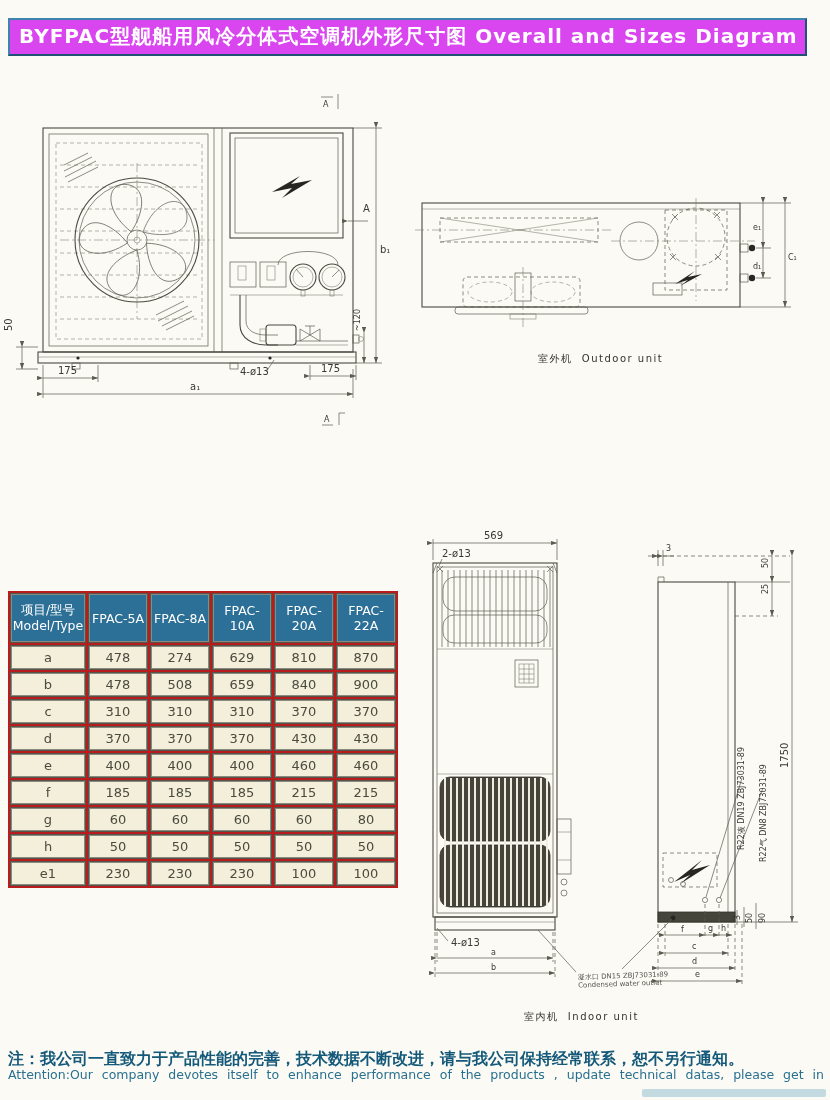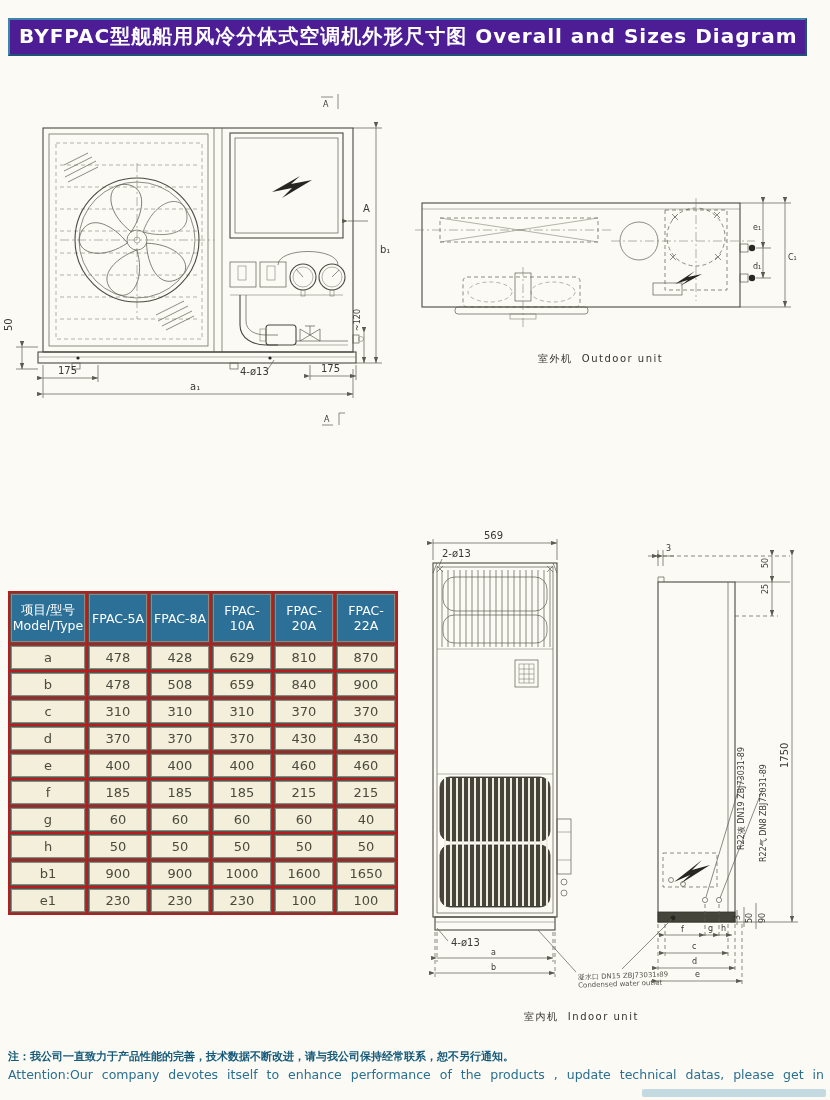--- a/index.html
+++ b/index.html
@@ -1,24 +1,24 @@
 <!DOCTYPE html>
 <html><head>
 <meta charset="utf-8">
 <style>
   html,body{margin:0;padding:0;background:#e8e8e4;}
   .page{position:relative;width:830px;height:1100px;background:#fbfaf4;overflow:hidden;
         font-family:"DejaVu Sans","Liberation Sans",sans-serif;color:#3a3a34;}
-  .titlebar{position:absolute;left:8px;top:18px;width:786px;height:34px;background:#4c1d95;
+  .titlebar{position:absolute;left:8px;top:18px;width:786px;height:34px;background:#d946ef;
             border:2px solid #1f5275;border-top-color:#3d85ad;border-left-color:#3d85ad;
             color:#ffffff;font-size:20px;font-weight:bold;line-height:33px;padding-left:9px;
             letter-spacing:1px;white-space:nowrap;}
   .cap{position:absolute;font-size:10px;color:#33332d;letter-spacing:1.5px;white-space:nowrap;}
   .tinynote{position:absolute;font-size:7px;line-height:8px;color:#55554d;white-space:nowrap;transform:rotate(-2deg);}
-  .note-zh{position:absolute;left:8px;top:1049px;font-size:11px;font-weight:bold;color:#14597a;white-space:nowrap;}
+  .note-zh{position:absolute;left:8px;top:1049px;font-size:16px;font-weight:bold;color:#14597a;white-space:nowrap;}
   .note-en{position:absolute;left:8px;top:1067px;font-size:12.5px;color:#2a7090;word-spacing:5px;white-space:nowrap;}
   .smudge{position:absolute;left:642px;top:1089px;width:184px;height:8px;background:#6fa9c2;opacity:.4;border-radius:2px;}
   
   table.dim{position:absolute;left:8px;top:591px;border-collapse:separate;border-spacing:2px;
             background:#b91c1c;table-layout:fixed;}
   table.dim th,table.dim td{border:1px solid #55554b;box-shadow:0 0 0 1px #8a8a7e inset;
             text-align:center;vertical-align:middle;font-size:13px;}
   table.dim th{background:#2c6f97;color:#fff;font-weight:normal;font-size:12.5px;height:46px;}
   table.dim th.hl div{line-height:16px;}
   table.dim td{background:#f3efda;color:#4b4a3f;height:21px;}
@@ -268,21 +268,21 @@
         <th>FPAC-8A</th>
         <th>FPAC-10A</th>
         <th>FPAC-20A</th>
         <th>FPAC-22A</th>
       </tr>
     </thead>
     <tbody>
       <tr>
           <td>a</td>
           <td>478</td>
-          <td>428</td>
+          <td>274</td>
           <td>629</td>
           <td>810</td>
           <td>870</td>
         </tr>
       <tr>
           <td>b</td>
           <td>478</td>
           <td>508</td>
           <td>659</td>
           <td>840</td>
@@ -319,37 +319,29 @@
           <td>185</td>
           <td>215</td>
           <td>215</td>
         </tr>
       <tr>
           <td>g</td>
           <td>60</td>
           <td>60</td>
           <td>60</td>
           <td>60</td>
-          <td>40</td>
+          <td>80</td>
         </tr>
       <tr>
           <td>h</td>
           <td>50</td>
           <td>50</td>
           <td>50</td>
           <td>50</td>
           <td>50</td>
-        </tr>
-      <tr>
-          <td>b1</td>
-          <td>900</td>
-          <td>900</td>
-          <td>1000</td>
-          <td>1600</td>
-          <td>1650</td>
         </tr>
       <tr>
           <td>e1</td>
           <td>230</td>
           <td>230</td>
           <td>230</td>
           <td>100</td>
           <td>100</td>
         </tr>
     </tbody>

